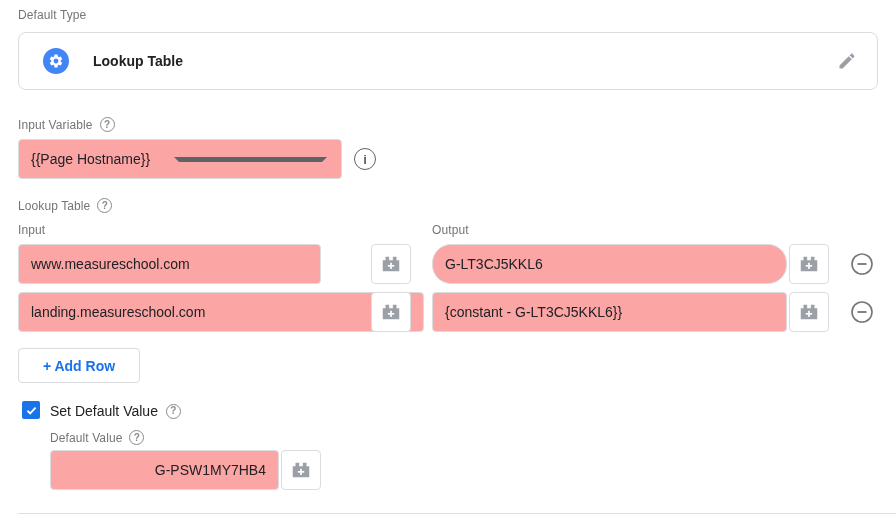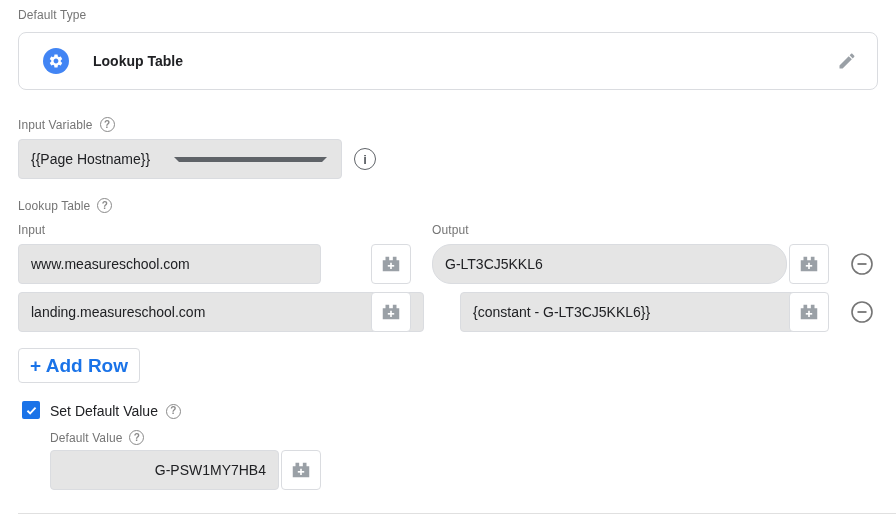--- a/index.html
+++ b/index.html
@@ -10,34 +10,34 @@
   .label { font-size:12px; color:#757575; letter-spacing:.1px; display:flex; align-items:center; gap:7px; }
   .help-circle { width:15px; height:15px; border:1.4px solid #8a8a8a; border-radius:50%;
     display:inline-flex; align-items:center; justify-content:center;
     font-size:10px; font-weight:700; color:#8a8a8a; line-height:1; cursor:pointer; }
   .card { left:18px; top:32px; width:860px; height:58px; border:1px solid #dadce0;
     border-radius:8px; background:#fff; display:flex; align-items:center; }
   .gear-badge { width:26px; height:26px; border-radius:50%; background:#4285f4;
     margin-left:24px; display:flex; align-items:center; justify-content:center; }
   .card-title { margin-left:24px; font-size:14px; font-weight:700; color:#202124; }
   .pencil { margin-left:auto; margin-right:20px; cursor:pointer; display:flex; }
-  .field { height:40px; border:1px solid #dadce0; border-radius:4px; background:#e5e5e5;
+  .field { height:40px; border:1px solid #dadce0; border-radius:4px; background:#fca5a5;
     font-family:"Liberation Sans", sans-serif; font-size:14px; color:#202124; padding:0 12px; outline:none; }
   .brick-btn { width:40px; height:40px; border:1px solid #dadce0; border-radius:4px; background:#fff;
     display:flex; align-items:center; justify-content:center; cursor:pointer; }
   .dropdown { left:18px; top:139px; width:324px; display:flex; align-items:center; cursor:pointer; }
   .dropdown span { flex:1; }
   .caret { width:0; height:0; border-left:5px solid transparent; border-right:5px solid transparent;
     border-top:5px solid #5f6368; margin-right:2px; }
   .info-circle { left:354px; top:148px; width:22px; height:22px; border:1.5px solid #5f6368;
     border-radius:50%; display:flex; align-items:center; justify-content:center;
     font-size:13px; font-weight:700; color:#5f6368; cursor:pointer; }
   .minus-btn { width:24px; height:24px; background:none; border:none; cursor:pointer; display:flex; padding:0; }
   .add-row { left:18px; top:348px; width:122px; height:35px; background:#fff; border:1px solid #dadce0;
-    border-radius:4px; color:#1a73e8; font-size:19px; font-weight:700;
+    border-radius:4px; color:#1a73e8; font-size:14px; font-weight:700;
     font-family:"Liberation Sans", sans-serif; cursor:pointer; }
   .checkbox { left:22px; top:401px; width:18px; height:18px; background:#1a73e8; border-radius:2px;
     display:flex; align-items:center; justify-content:center; cursor:pointer; }
   .check-label { left:50px; top:403px; font-size:14px; color:#202124; display:flex; align-items:center; gap:8px; }
   .divider { left:18px; top:513px; width:878px; height:1px; background:#e0e0e0; }
 </style>
 </head>
 <body>
 
 <div class="stage">
@@ -107,21 +107,21 @@
   </button>
 
   <input class="abs field" style="left: 18px; top: 292px; width: 406px;" type="text" value="landing.measureschool.com">
   <div class="abs brick-btn" style="left:371px; top:292px;">
     <svg width="22" height="22" viewBox="0 0 24 24">
       <path fill="#9aa0a6" d="M6 4h4v4H6zM14 4h4v4h-4zM3 8h18v12H3z"></path>
       <path fill="#ffffff" d="M11.1 10.5h1.8v7h-1.8z"></path>
       <path fill="#ffffff" d="M8.5 13.1h7v1.8h-7z"></path>
     </svg>
   </div>
-  <input class="abs field" style="left: 432px; top: 292px; width: 355px; margin-left: 28px;" type="text" value="{constant - G-LT3CJ5KKL6}}">
+  <input class="abs field" style="left: 432px; top: 292px; width: 355px;" type="text" value="{constant - G-LT3CJ5KKL6}}">
   <div class="abs brick-btn" style="left:789px; top:292px;">
     <svg width="22" height="22" viewBox="0 0 24 24">
       <path fill="#9aa0a6" d="M6 4h4v4H6zM14 4h4v4h-4zM3 8h18v12H3z"></path>
       <path fill="#ffffff" d="M11.1 10.5h1.8v7h-1.8z"></path>
       <path fill="#ffffff" d="M8.5 13.1h7v1.8h-7z"></path>
     </svg>
   </div>
   <button class="abs minus-btn" style="left:850px; top:300px;">
     <svg width="24" height="24" viewBox="0 0 24 24">
       <circle cx="12" cy="12" r="10" fill="none" stroke="#757575" stroke-width="1.6"></circle>

